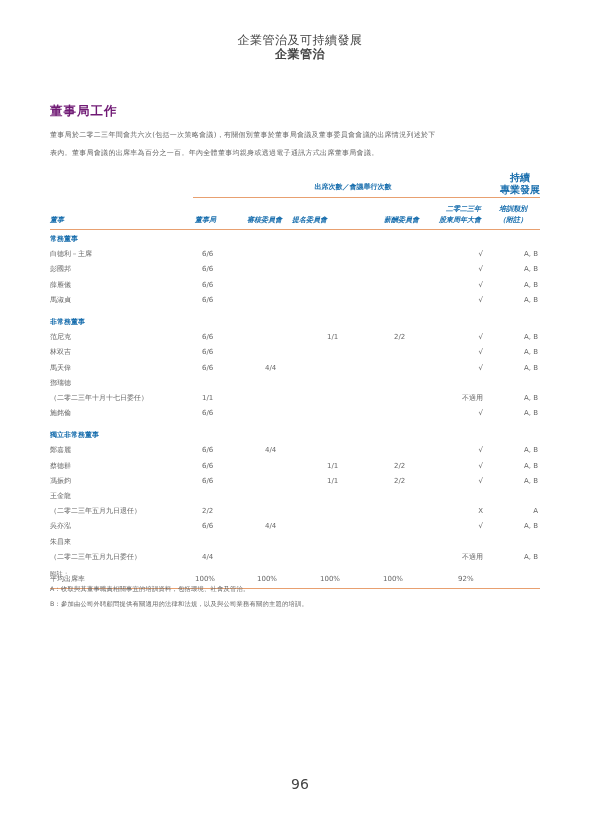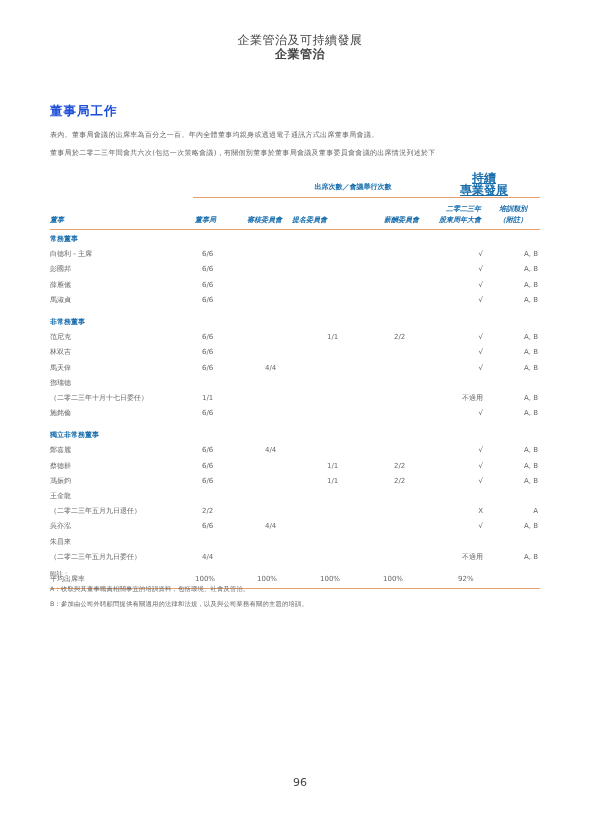--- a/index.html
+++ b/index.html
@@ -2,62 +2,62 @@
 <html><head>
   <meta charset="utf-8">
   <style>
     * { margin: 0; padding: 0; box-sizing: border-box; }
     html, body { width: 600px; height: 814px; background: #ffffff; }
     body { position: relative; font-family: "DejaVu Sans", sans-serif; color: #555; overflow: hidden; }
 
     .running-head { position: absolute; top: 33px; left: 0; width: 600px; text-align: center; font-size: 12px; color: #444; line-height: 14px; letter-spacing: 0.5px; }
     .running-head .sub { font-weight: bold; }
 
-    .section-title { position: absolute; top: 103px; left: 50px; font-size: 12.5px; color: #1d4ed8; font-weight: bold; letter-spacing: 1px; }
+    .section-title { position: absolute; top: 103px; left: 50px; font-size: 12.5px; color: #701a75; font-weight: bold; letter-spacing: 1px; }
     .intro { position: absolute; top: 126px; left: 50px; width: 500px; font-size: 7px; color: #666; line-height: 18px; letter-spacing: 0.3px; }
 
     .tbl { position: absolute; left: 50px; top: 170px; width: 480px; font-size: 7px; color: #666; }
     .hdr-group { position: absolute; top: 12px; left: 143px; width: 320px; text-align: center; color: #1a6fae; font-weight: bold; font-size: 7px; }
     .hdr-group-line { position: absolute; top: 27px; left: 143px; width: 325px; height: 1px; background: #e8a070; }
-    .hdr-cpd { position: absolute; top: 2px; left: 404px; width: 60px; text-align: center; color: #1a6fae; font-weight: bold; font-size: 12px; line-height: 12px; text-decoration: underline; }
+    .hdr-cpd { position: absolute; top: 2px; left: 440px; width: 60px; text-align: center; color: #1a6fae; font-weight: bold; font-size: 10px; line-height: 12px; }
     .hdr-cpd-line { position: absolute; top: 27px; left: 433px; width: 57px; height: 1px; background: #e8a070; }
     .hdr-cols { position: absolute; top: 30px; left: 0; width: 490px; height: 28px; }
     .hdr-col { position: absolute; color: #1a6fae; font-weight: bold; font-size: 7px; line-height: 11px; font-style: italic; }
     .hdr-line { position: absolute; top: 59px; left: 0; width: 490px; height: 1px; background: #e8a070; }
 
     .rows { position: absolute; top: 62px; left: 0; width: 490px; }
     .row { position: relative; height: 15.2px; line-height: 15.2px; }
     .row.cat { color: #1a6fae; font-weight: bold; }
     .row.spacer { height: 7px; }
     .cell { position: absolute; top: 0; white-space: nowrap; }
     .c-name { left: 0; }
     .c-board { left: 152px; }
     .c-audit { left: 215px; }
     .c-nom { left: 277px; }
     .c-rem { left: 344px; }
     .c-agm { right: 57px; text-align: right; }
     .c-cpd { right: 2px; text-align: right; }
     .avg-line { position: relative; width: 490px; height: 1px; background: #e8a070; margin-top: 1px; }
 
     .notes { position: absolute; top: 566px; left: 50px; font-size: 6.3px; color: #666; line-height: 15px; letter-spacing: 0.2px; }
-    .page-num { position: absolute; top: 776px; left: 0; width: 600px; text-align: center; font-size: 11px; color: #444; }
+    .page-num { position: absolute; top: 776px; left: 0; width: 600px; text-align: center; font-size: 14px; color: #444; }
   </style>
 </head>
 <body>
 
 <div class="running-head">
   <div>企業管治及可持續發展</div>
   <div class="sub">企業管治</div>
 </div>
 
 <div class="section-title">董事局工作</div>
 
 <div class="intro">
+  <div>董事局於二零二三年間會共六次(包括一次策略會議)，有關個別董事於董事局會議及董事委員會會議的出席情況列述於下</div>
   <div>表內。董事局會議的出席率為百分之一百。年內全體董事均親身或透過電子通訊方式出席董事局會議。</div>
-  <div>董事局於二零二三年間會共六次(包括一次策略會議)，有關個別董事於董事局會議及董事委員會會議的出席情況列述於下</div>
 </div>
 
 <div class="tbl">
   <div class="hdr-cpd">
     <div>持續</div>
     <div>專業發展</div>
   </div>
   <div class="hdr-group">出席次數／會議舉行次數</div>
   <div class="hdr-group-line"></div>
   <div class="hdr-cpd-line"></div>

